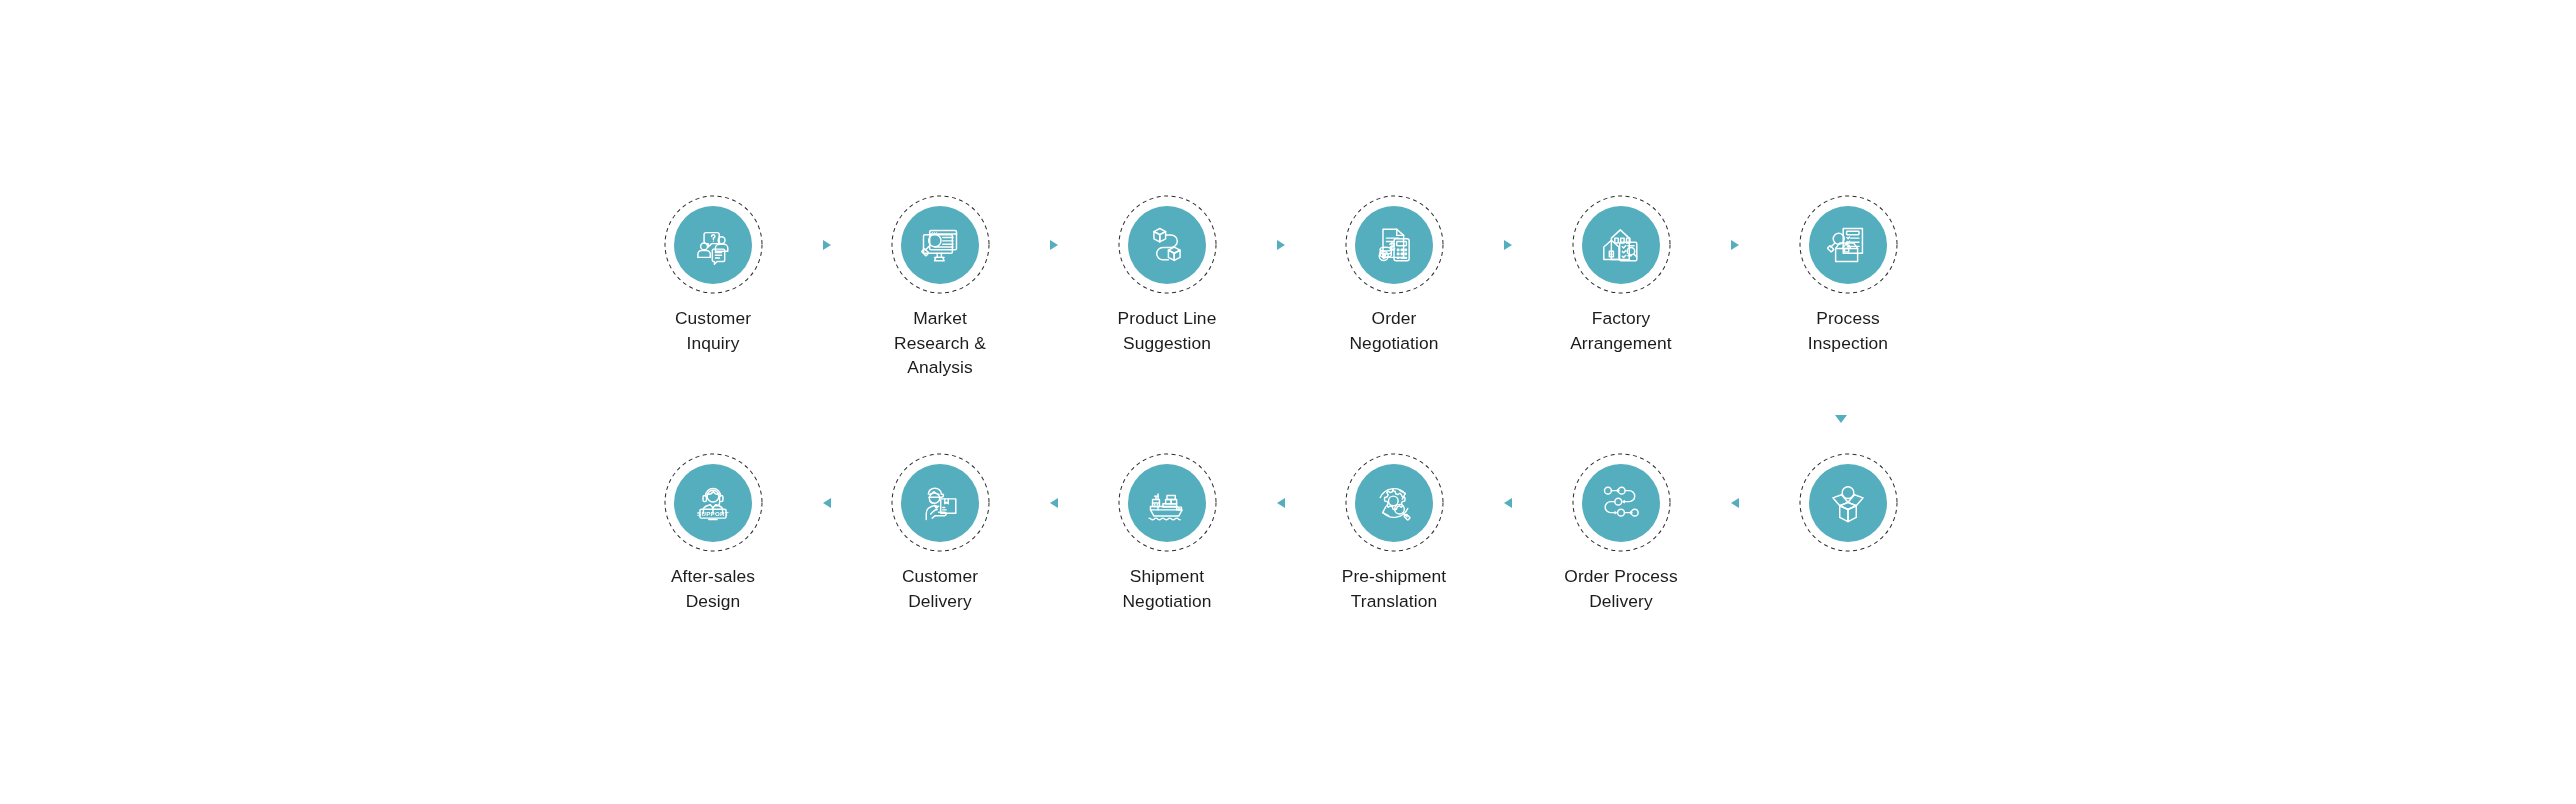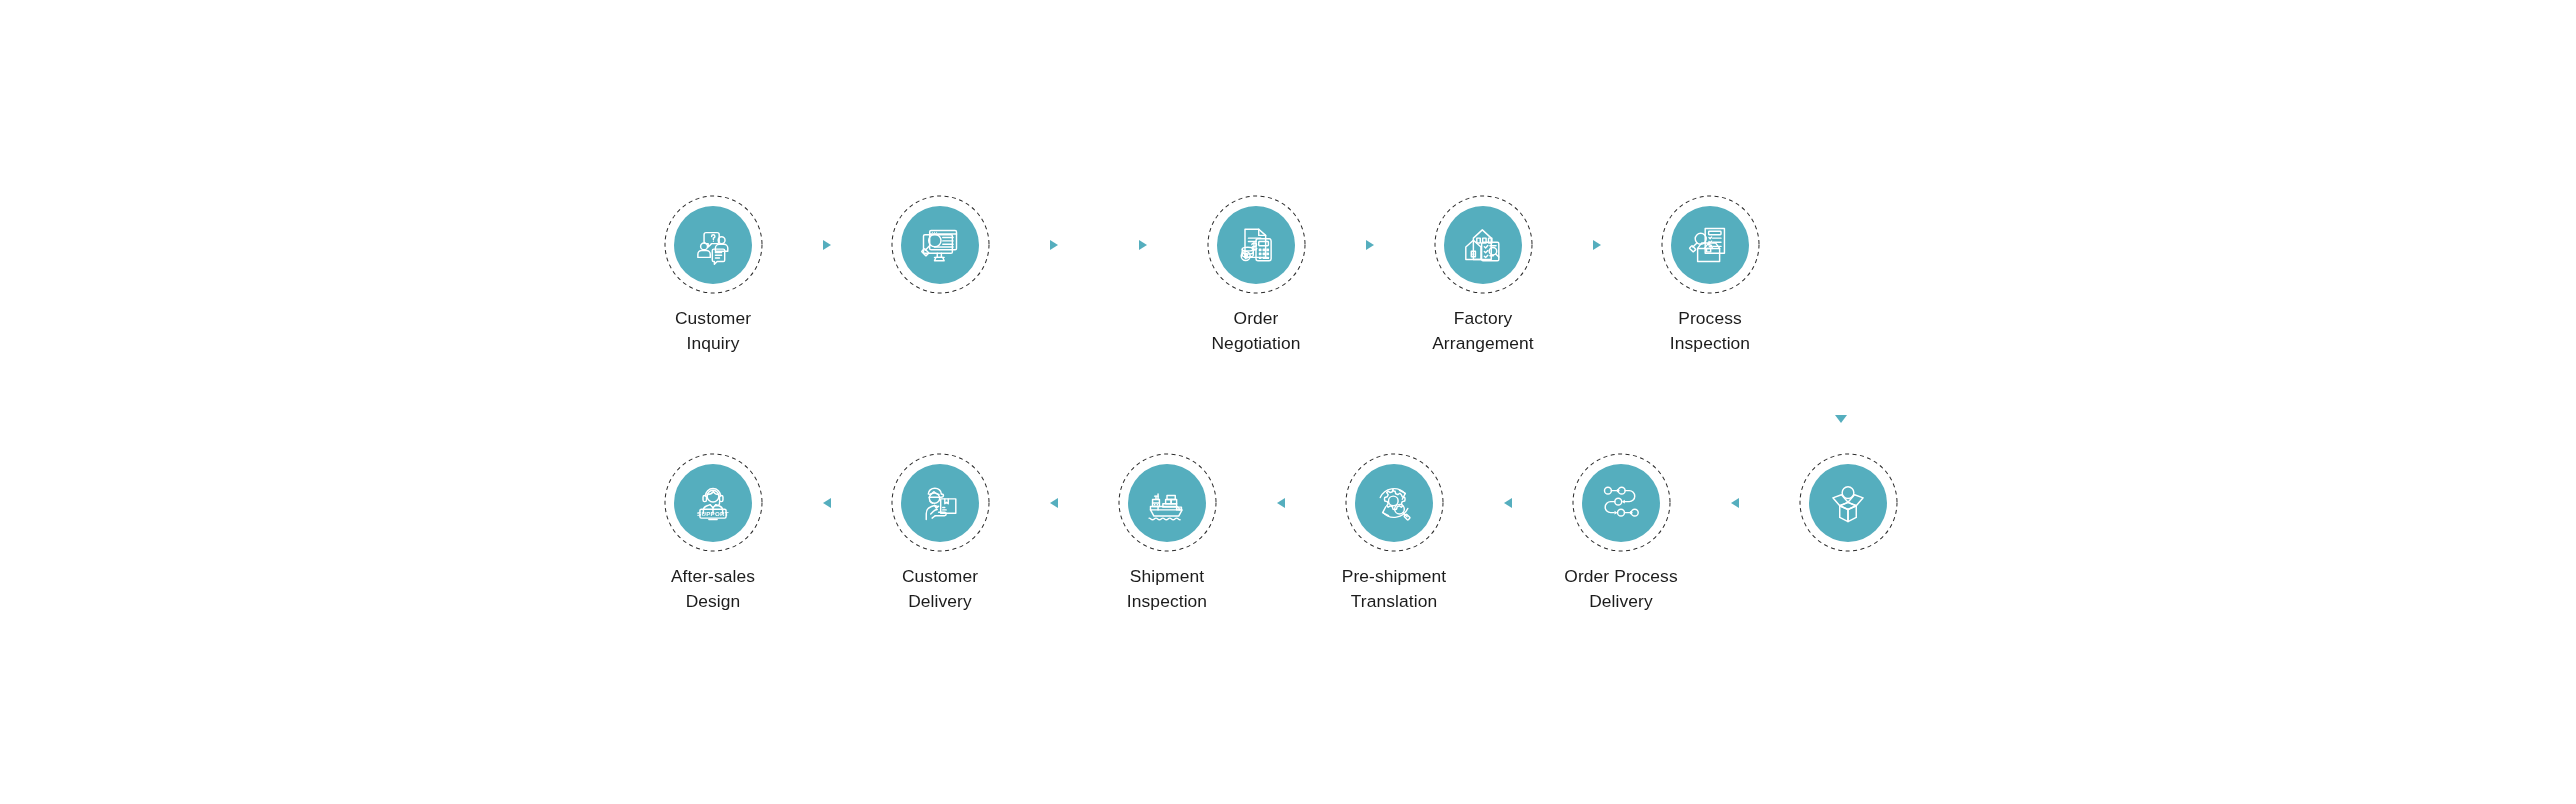--- a/index.html
+++ b/index.html
@@ -192,26 +192,49 @@
             <circle class="solid" cx="21" cy="13.5" r="0.8"></circle>
             <circle class="solid" cx="24" cy="13.5" r="0.8"></circle>
             <circle class="solid" cx="27" cy="13.5" r="0.8"></circle>
             <path d="M36 21h15M36 26h15M36 31h15M24 35h27"></path>
             <circle cx="24.5" cy="25.5" r="9"></circle>
             <path d="M18 32 10.5 39.5"></path>
             <rect x="7.5" y="38" width="6" height="9" rx="1" transform="rotate(-45 10.5 42.5)"></rect>
           </svg>
         </div>
       </div>
+      <div class="node-label">Market
+Research &amp; Analysis</div>
     </div>
 
     <div class="connector">
         <div class="tri-right"></div>
       </div>
 
+    <div class="node">
+      <div class="node-circle">
+        <svg class="dashed-ring" viewBox="0 0 148 148">
+            <circle cx="74" cy="74" r="72.5"></circle>
+          </svg>
+        <div class="disc"></div>
+        <div class="icon">
+          <svg viewBox="0 0 64 64">
+            <path d="M13 12.5 21.5 8l8.5 4.5-8.5 4.5z"></path>
+            <path d="M13 12.5V23l8.5 4.5V17z"></path>
+            <path d="M30 12.5V23l-8.5 4.5V17z"></path>
+            <path d="M34 39.5 42.5 35l8.5 4.5-8.5 4.5z"></path>
+            <path d="M34 39.5V50l8.5 4.5V44z"></path>
+            <path d="M51 39.5V50l-8.5 4.5V44z"></path>
+            <path d="M30 17.5h8a9 9 0 0 1 0 18H26a9 9 0 0 0 0 18h8"></path>
+          </svg>
+        </div>
+      </div>
+      <div class="node-label">Product Line
+Suggestion</div>
+    </div>
 
     <div class="connector">
         <div class="tri-right"></div>
       </div>
 
     <div class="node">
       <div class="node-circle">
         <svg class="dashed-ring" viewBox="0 0 148 148">
             <circle cx="74" cy="74" r="72.5"></circle>
           </svg>
@@ -392,21 +415,21 @@
             <rect x="38" y="27" width="8" height="6"></rect>
             <rect x="26" y="33" width="20" height="5"></rect>
             <path d="M46 38h7v4h-7z"></path>
             <circle class="solid" cx="48" cy="40" r="0.8"></circle>
             <circle class="solid" cx="51" cy="40" r="0.8"></circle>
             <path d="M6 54c2.5 0 2.5 2.5 5 2.5s2.5-2.5 5-2.5 2.5 2.5 5 2.5 2.5-2.5 5-2.5 2.5 2.5 5 2.5 2.5-2.5 5-2.5 2.5 2.5 5 2.5 2.5-2.5 5-2.5 2.5 2.5 5 2.5"></path>
           </svg>
         </div>
       </div>
       <div class="node-label">Shipment
-Inspection</div>
+Negotiation</div>
     </div>
 
     <div class="connector">
         <div class="tri-left"></div>
       </div>
 
     <div class="node">
       <div class="node-circle">
         <svg class="dashed-ring" viewBox="0 0 148 148">
             <circle cx="74" cy="74" r="72.5"></circle>

